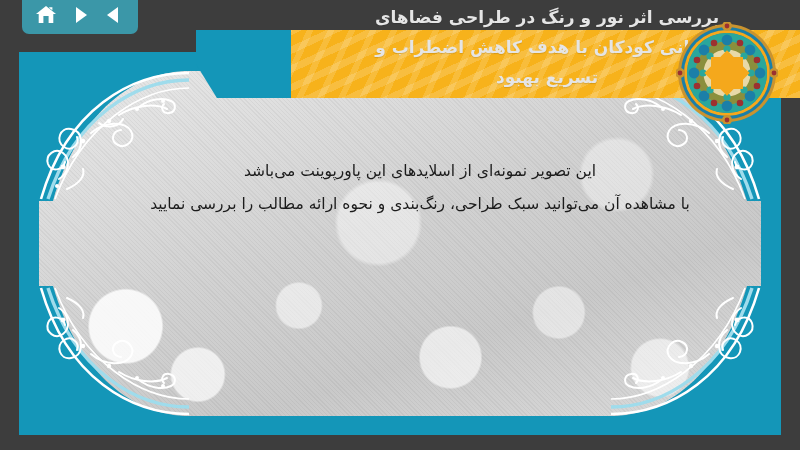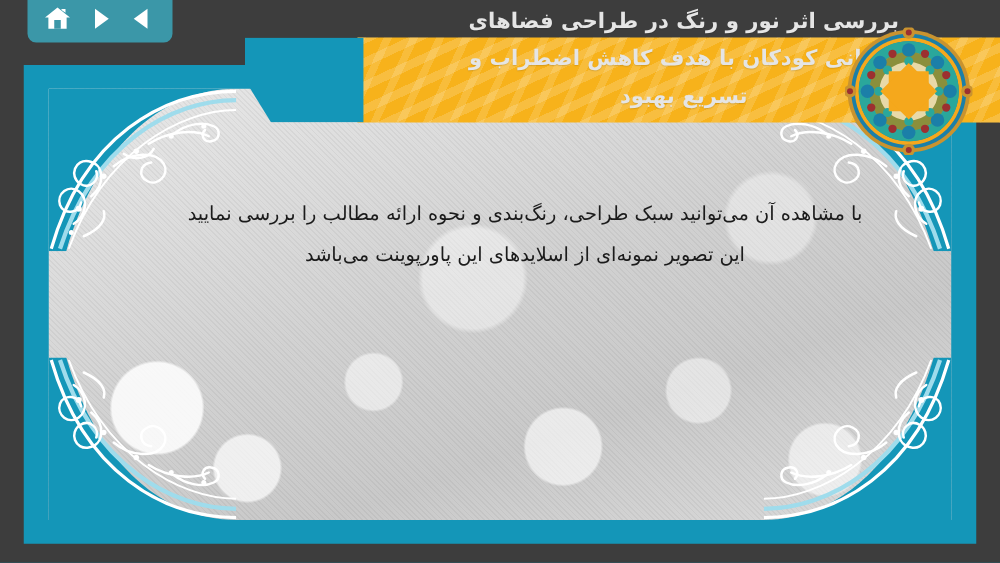--- a/index.html
+++ b/index.html
@@ -344,20 +344,20 @@
           <g fill="#ffffff">
             <circle cx="24" cy="96" r="2.4"></circle>
               <circle cx="44" cy="70" r="2.2"></circle>
             <circle cx="70" cy="50" r="2.2"></circle>
               <circle cx="98" cy="38" r="2"></circle>
           </g>
         </svg>
       </div>
 
       <div id="body-text">
+        <div class="line">این تصویر نمونه‌ای از اسلایدهای این پاورپوینت می‌باشد</div>
         <div class="line">با مشاهده آن می‌توانید سبک طراحی، رنگ‌بندی و نحوه ارائه مطالب را بررسی نمایید</div>
-        <div class="line">این تصویر نمونه‌ای از اسلایدهای این پاورپوینت می‌باشد</div>
       </div>
 
     </div>
   </div>
 
 </div>
 
 </body></html>

